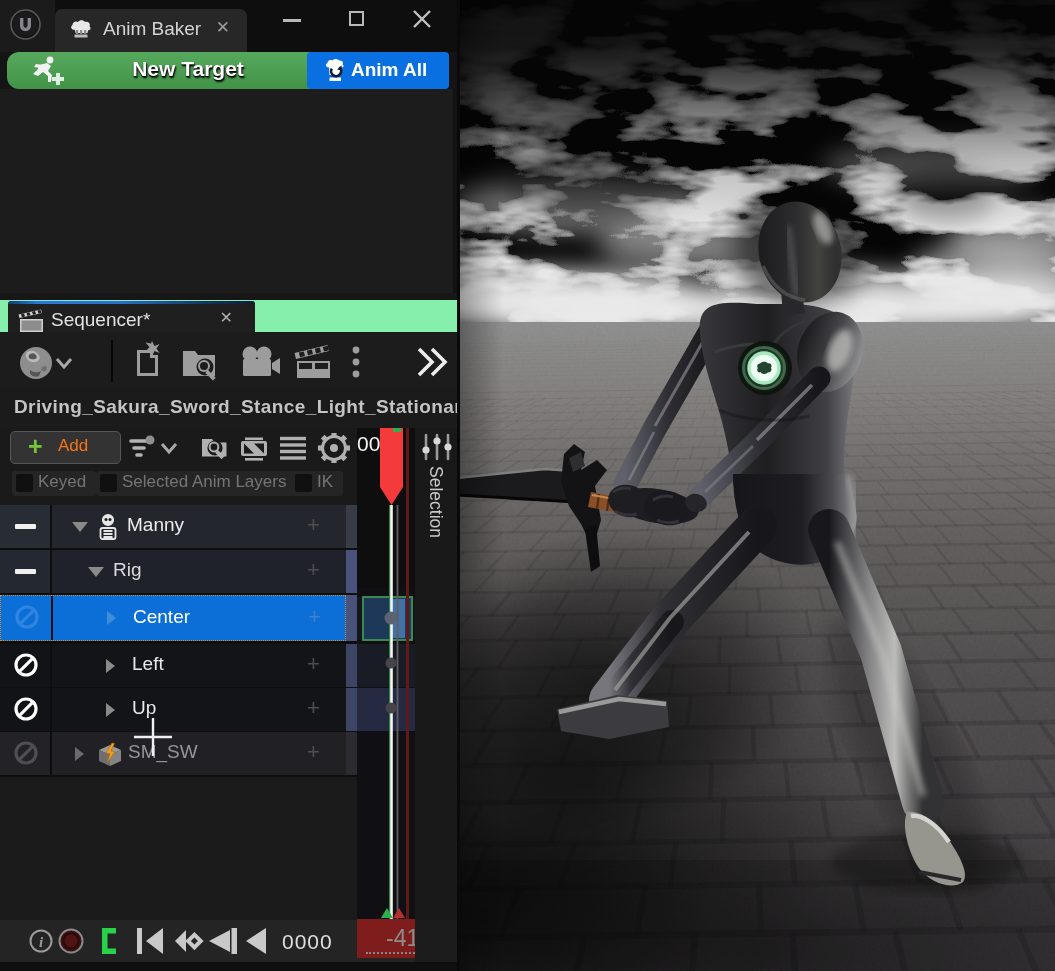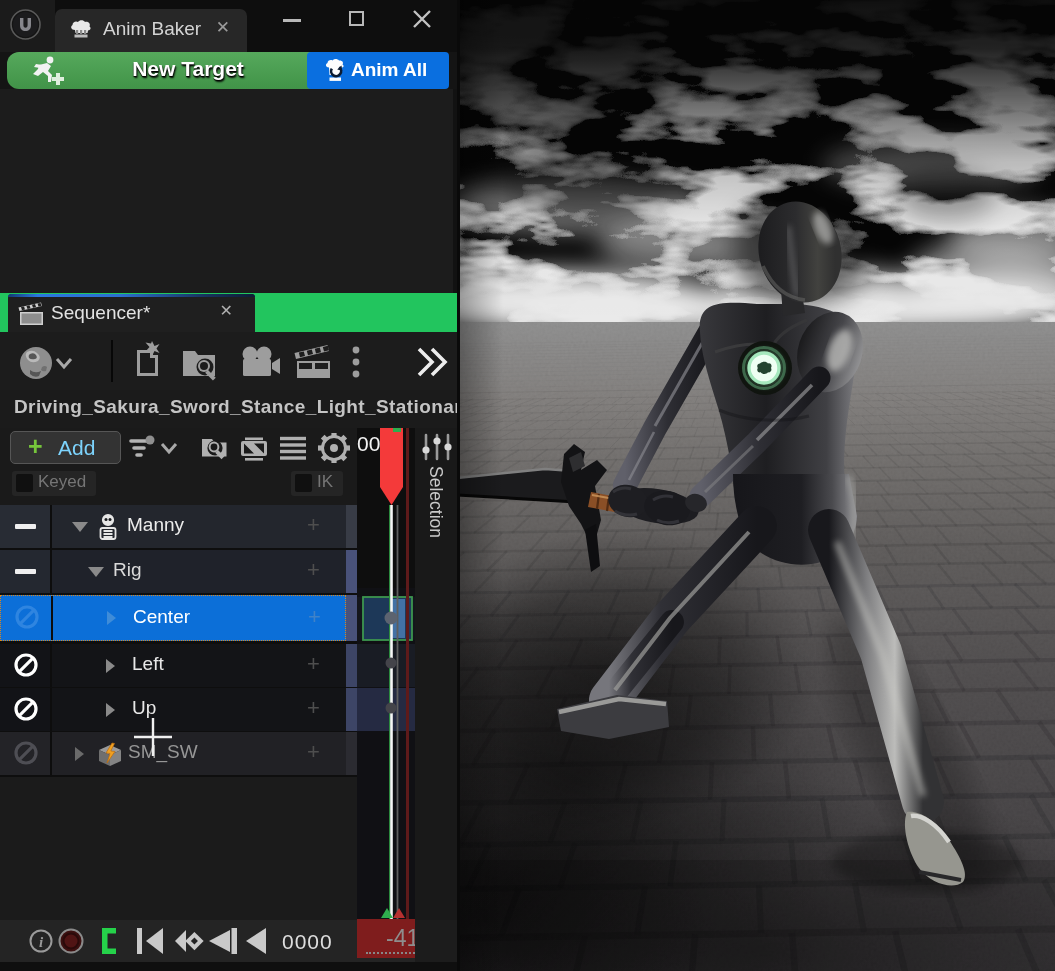--- a/index.html
+++ b/index.html
@@ -8,32 +8,32 @@
 #tab1{position:absolute;left:55px;top:9px;width:192px;height:43px;background:#272727;border-radius:7px 7px 0 0;}
 #tab1 .txt{position:absolute;left:48px;top:9px;font-size:19px;color:#d4d4d4;}
 #tab1 .x{position:absolute;right:17px;top:8px;font-size:17px;color:#9a9a9a;}
 .winbtn{position:absolute;color:#b8b8b8}
 #btnrow{position:absolute;left:0;top:52px;width:457px;height:37px;background:#141414;}
 #btn-green{position:absolute;left:7px;top:0;width:332px;height:37px;background:linear-gradient(#56a95c,#419348);border-radius:12px;}
 #btn-green .lbl{position:absolute;left:0;right:0;top:5px;text-align:center;font-size:21px;font-weight:bold;color:#fff;text-shadow:1px 2px 2px #000,0 1px 1px #000;padding-left:30px}
 #btn-blue{position:absolute;left:307px;top:0;width:142px;height:37px;background:#0a6fe0;border-radius:4px;}
 #btn-blue .lbl{position:absolute;left:44px;top:7px;font-size:19px;font-weight:bold;color:#fff;}
 #empty1{position:absolute;left:0;top:89px;width:457px;height:204px;background:#1c1c1c;border-right:4px solid #121212}
-#seqtabrow{position:absolute;left:0;top:293px;width:457px;height:39px;background:#22c55e;}
+#seqtabrow{position:absolute;left:0;top:300px;width:457px;height:39px;background:#86efac;}
 #seqtab{position:absolute;left:8px;top:1px;width:247px;height:38px;background:#1f1f1f;border-radius:4px 4px 0 0;}
 #seqtab .blue{position:absolute;left:0;top:0;width:247px;height:3px;border-radius:4px 4px 0 0;background:linear-gradient(90deg,#123a74,#2a77e0 12%,#2b6fd0 45%,#17335e 80%,#0e1c36)}
 #seqtab .txt{position:absolute;left:43px;top:8px;font-size:19px;color:#e2e2e2}
 #seqtab .x{position:absolute;right:22px;top:7px;font-size:16px;color:#b0b0b0}
 #toolbar{position:absolute;left:0;top:332px;width:457px;height:58px;background:#1c1c1c;}
 #seqtitle{position:absolute;left:0;top:390px;width:457px;height:38px;background:#1b1b1b;overflow:hidden}
 #seqtitle .t{position:absolute;left:14px;top:6px;font-size:19px;font-weight:bold;color:#c4c4c4;white-space:nowrap;letter-spacing:0.4px}
 #addrow{position:absolute;left:0;top:428px;width:357px;height:42px;background:#1a1a1a;}
 #addbtn{position:absolute;left:10px;top:3px;width:111px;height:33px;background:#333333;border:1px solid #565656;border-radius:5px;}
 #addbtn .plus{position:absolute;left:17px;top:0px;color:#76c53b;font-size:25px;font-weight:bold}
-#addbtn .t{position:absolute;left:47px;top:4px;color:#7dd3fc;font-size:21px}
+#addbtn .t{position:absolute;left:47px;top:4px;color:#f97316;font-size:17px}
 #filterrow{position:absolute;left:0;top:470px;width:357px;height:35px;background:#1a1a1a;}
 .pill{position:absolute;top:1px;height:25px;background:#252525;border-radius:3px;color:#757575;font-size:17px;padding:1px 10px 0 26px;}
 .pill .cb{position:absolute;left:4px;top:3px;width:17px;height:18px;background:#101010;border-radius:2px;}
 #treebg{position:absolute;left:0;top:505px;width:357px;height:415px;background:#0e0e0e;}
 #belowrows{position:absolute;left:0;top:777px;width:357px;height:143px;background:#1b1b1b;}
 .row{position:absolute;left:0;width:346px;height:43px;padding-left:40px;}
 .row .lcol{position:absolute;left:0;top:0;width:50px;height:43px;}
 .row .divline{position:absolute;left:50px;top:0;width:2px;height:43px;background:#0d0d0d;}
 .row .name{position:absolute;top:9px;font-size:19px;}
 .row .plus{position:absolute;left:307px;top:7px;font-size:22px;color:#4e4e4e;}
@@ -425,20 +425,21 @@
               <rect x="-2.6" y="-16" width="5.2" height="6" transform="rotate(-45)"></rect>
               <rect x="-2.6" y="10" width="5.2" height="6" transform="rotate(45)"></rect>
               <rect x="-2.6" y="10" width="5.2" height="6" transform="rotate(-45)"></rect>
             </g>
           </g>
       </g>
     </svg>
   </div>
   <div id="filterrow">
     <div class="pill" style="left:12px"><div class="cb"></div>Keyed</div>
+    <div class="pill" style="left:96px"><div class="cb"></div>Selected Anim Layers</div>
     <div class="pill" style="left:291px"><div class="cb"></div>IK</div>
   </div>
   <div id="treebg"></div>
     <div id="belowrows"></div>
 
   <div class="row" style="top:505px;background:#23262d">
     <div class="lcol" style="background:#282c34">
         <div class="minus"></div>
       </div>
       <div class="divline"></div>

